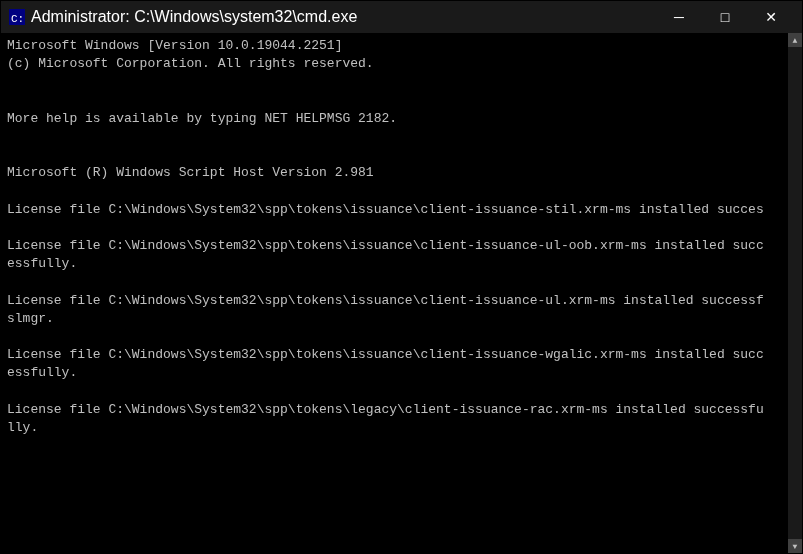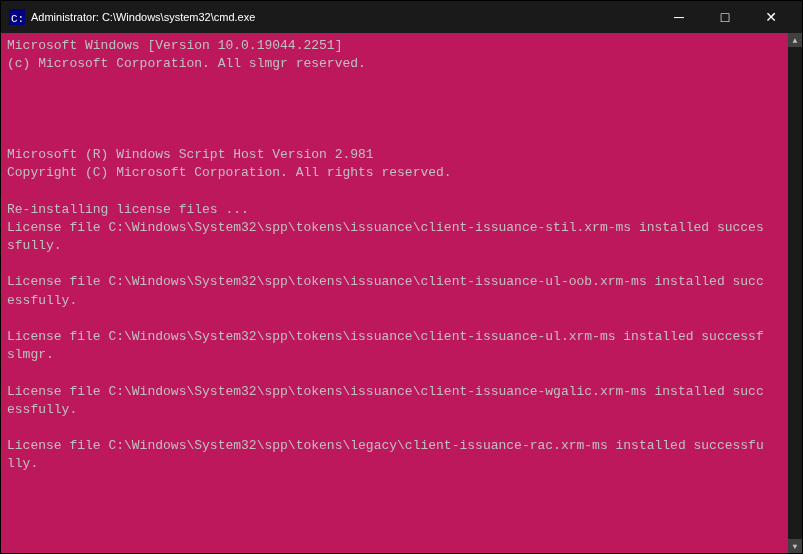--- a/index.html
+++ b/index.html
@@ -43,21 +43,21 @@
     }
 
     .title-bar-icon svg {
       width: 16px;
       height: 16px;
     }
 
     .title-bar-text {
       color: #ffffff;
       font-family: 'Segoe UI', Arial, sans-serif;
-      font-size: 11px;
+      font-size: 16px;
       flex: 1;
     }
 
     .title-bar-controls {
       display: flex;
       gap: 0;
     }
 
     .title-bar-btn {
       width: 46px;
@@ -67,21 +67,21 @@
       color: #ffffff;
       font-size: 14px;
       cursor: pointer;
       display: flex;
       align-items: center;
       justify-content: center;
       font-family: 'Segoe UI', Arial, sans-serif;
     }
 
     .console-area {
-      background: #be185d;
+      background: #000000;
       flex: 1;
       padding: 4px 6px;
       overflow: hidden;
       color: #c0c0c0;
       font-size: 13px;
       line-height: 1.4;
       font-family: 'Courier New', Courier, monospace;
     }
 
     .console-line {
@@ -153,31 +153,29 @@
     <span class="title-bar-text">Administrator: C:\Windows\system32\cmd.exe</span>
     <div class="title-bar-controls">
       <button class="title-bar-btn">─</button>
       <button class="title-bar-btn">□</button>
       <button class="title-bar-btn close">✕</button>
     </div>
   </div>
   <div class="scrollbar-area">
     <div class="console-area console-content" id="console-output">
     <div class="console-line">Microsoft Windows [Version 10.0.19044.2251]</div>
-        <div class="console-line">(c) Microsoft Corporation. All slmgr reserved.</div>
+        <div class="console-line">(c) Microsoft Corporation. All rights reserved.</div>
         <div class="console-line empty"></div>
         <div class="console-line empty"></div>
+        <div class="console-line">More help is available by typing NET HELPMSG 2182.</div>
         <div class="console-line empty"></div>
         <div class="console-line empty"></div>
         <div class="console-line">Microsoft (R) Windows Script Host Version 2.981</div>
-        <div class="console-line">Copyright (C) Microsoft Corporation. All rights reserved.</div>
         <div class="console-line empty"></div>
-        <div class="console-line">Re-installing license files ...</div>
         <div class="console-line">License file C:\Windows\System32\spp\tokens\issuance\client-issuance-stil.xrm-ms installed succes</div>
-        <div class="console-line">sfully.</div>
         <div class="console-line empty"></div>
         <div class="console-line">License file C:\Windows\System32\spp\tokens\issuance\client-issuance-ul-oob.xrm-ms installed succ</div>
         <div class="console-line">essfully.</div>
         <div class="console-line empty"></div>
         <div class="console-line">License file C:\Windows\System32\spp\tokens\issuance\client-issuance-ul.xrm-ms installed successf</div>
         <div class="console-line">slmgr.</div>
         <div class="console-line empty"></div>
         <div class="console-line">License file C:\Windows\System32\spp\tokens\issuance\client-issuance-wgalic.xrm-ms installed succ</div>
         <div class="console-line">essfully.</div>
         <div class="console-line empty"></div>

